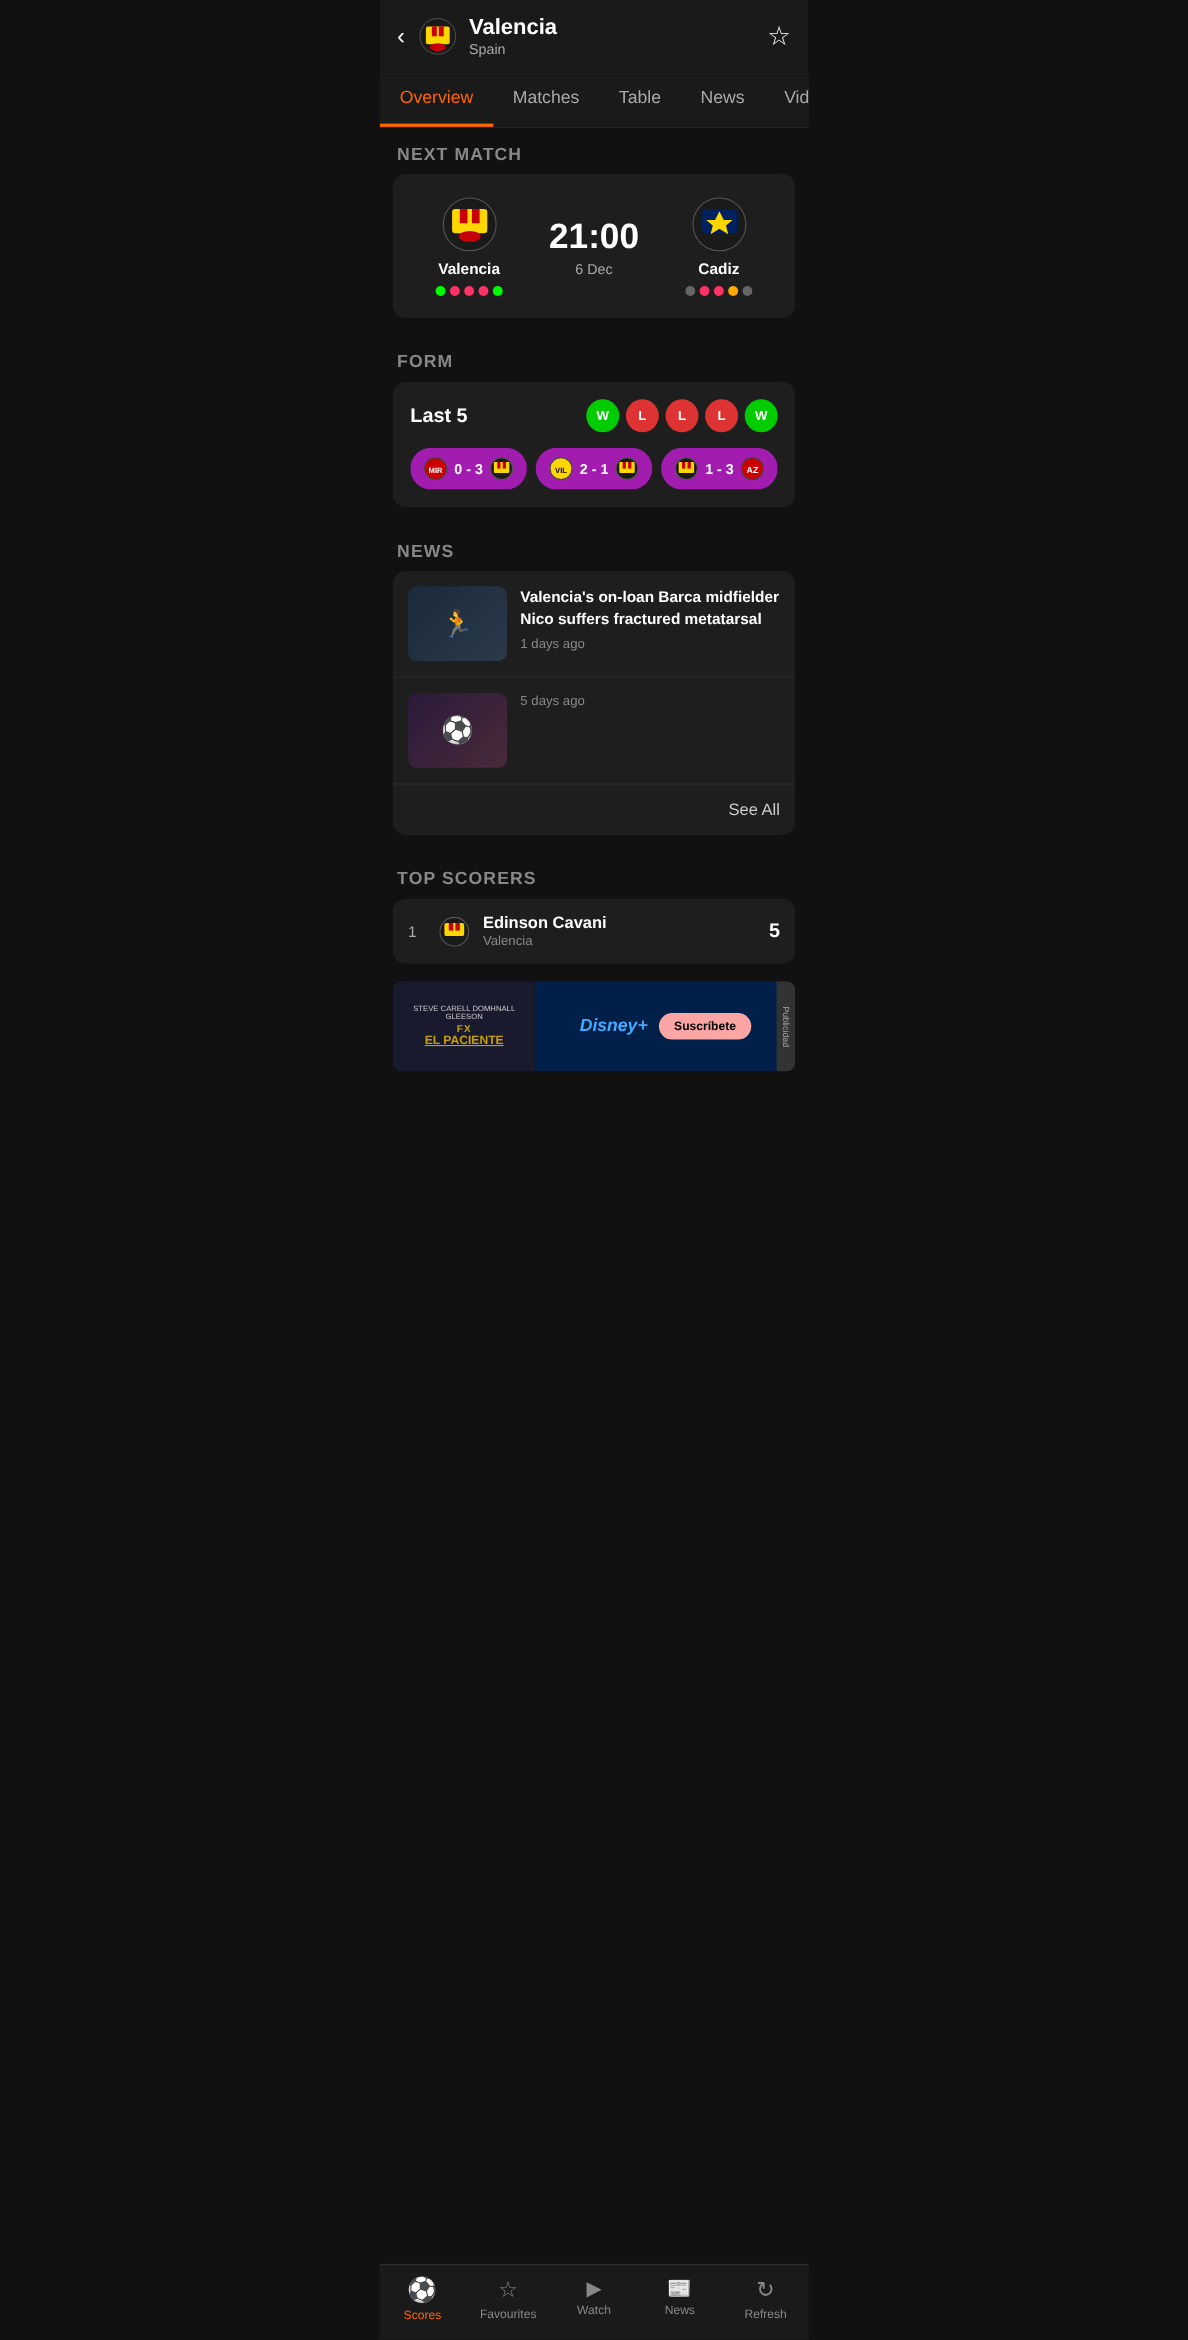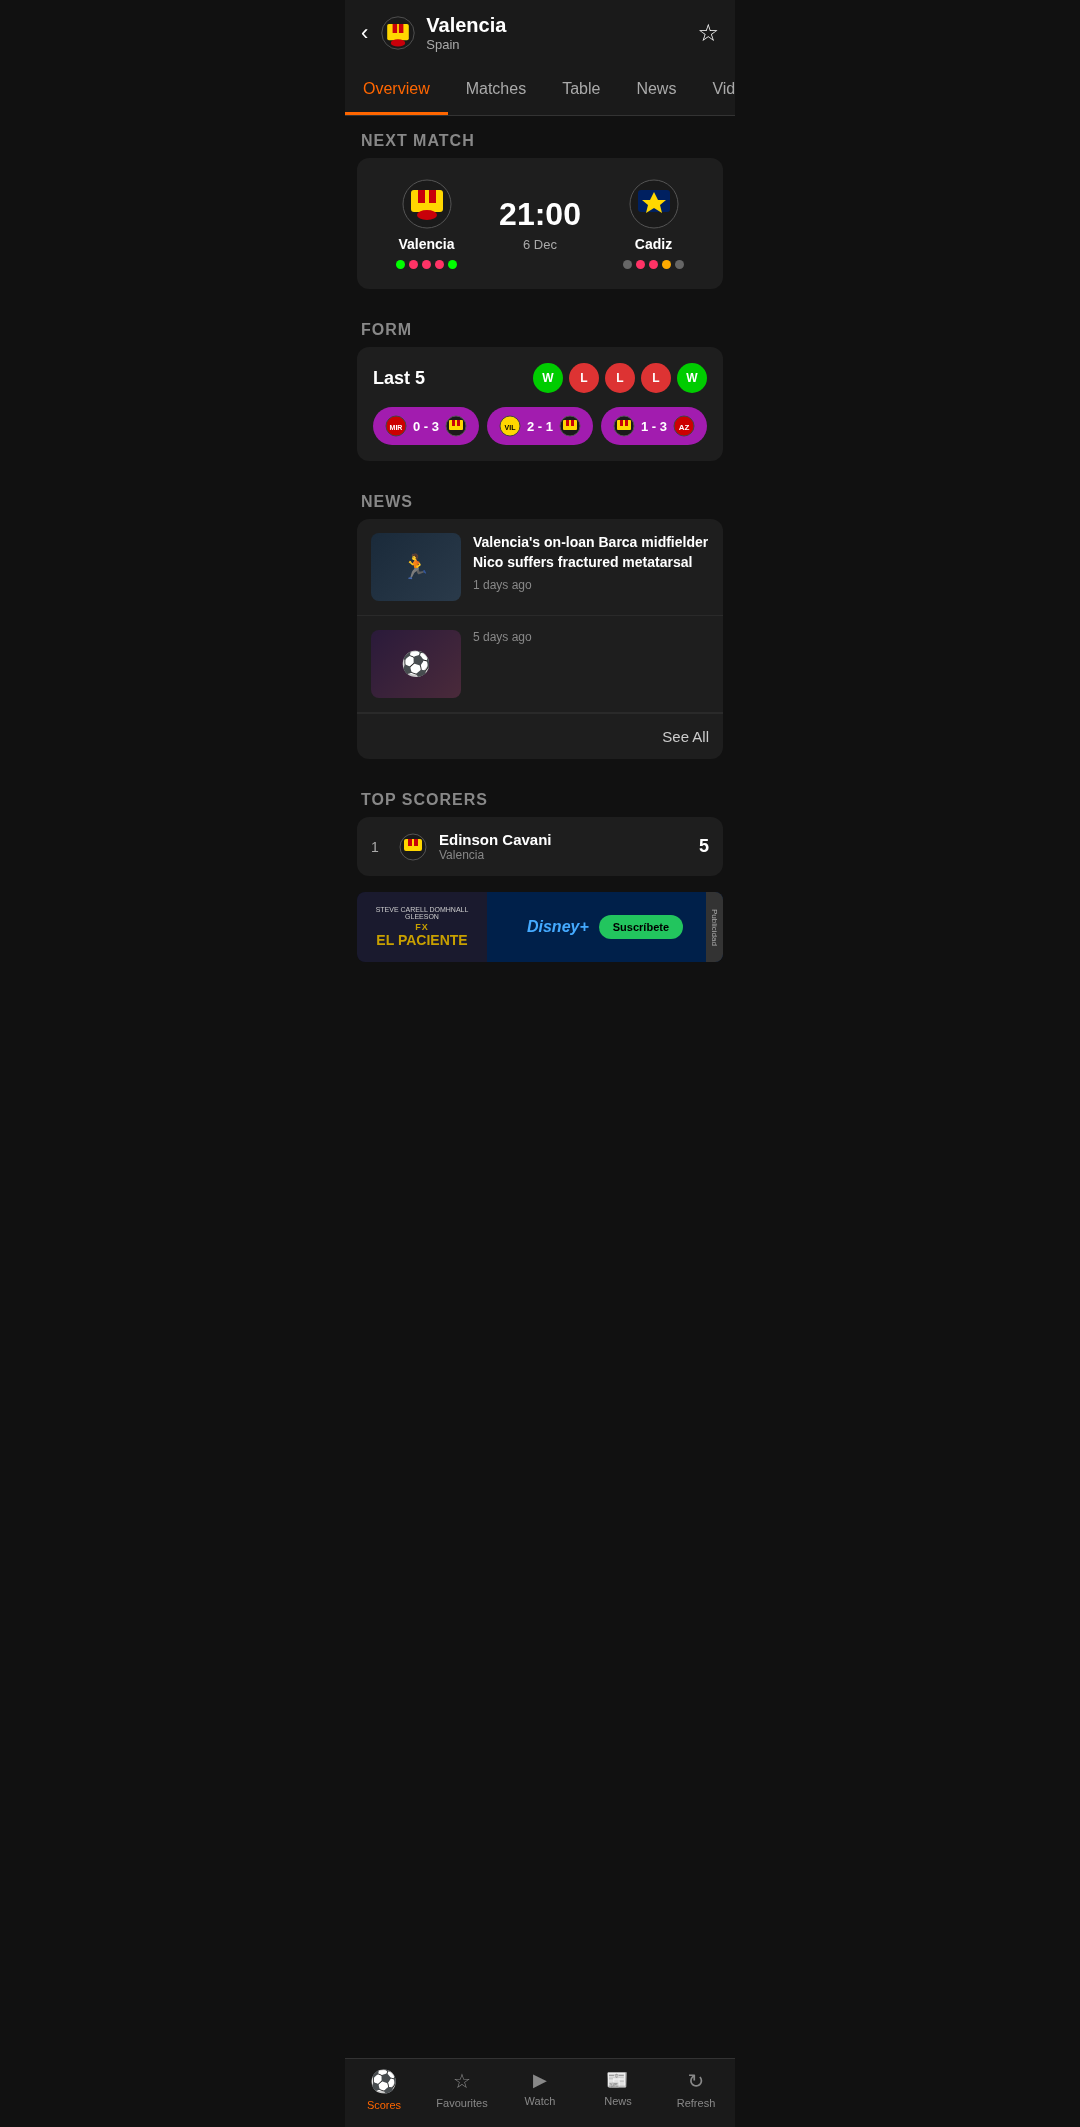--- a/index.html
+++ b/index.html
@@ -264,21 +264,21 @@
     .scorer-goals {
       font-size: 18px;
       font-weight: 700;
     }
 
     
     .ad-banner {
       background: #0d0d1a;
       margin: 0 12px 12px;
       border-radius: 8px;
-      height: 70px;
+      height: 82px;
       display: flex;
       align-items: center;
       overflow: hidden;
       position: relative;
     }
     .ad-left {
       background: #1a1a2e;
       width: 130px;
       height: 100%;
       display: flex;
@@ -286,42 +286,43 @@
       align-items: center;
       justify-content: center;
       padding: 4px;
     }
     .ad-left-title {
       font-size: 8px;
       color: #aaa;
       text-align: center;
     }
     .ad-left-main {
-      font-size: 14px;
+      font-size: 11px;
       font-weight: 700;
       color: #c8a000;
       text-align: center;
+      text-decoration: underline;
     }
     .ad-right {
       flex: 1;
       background: #00204a;
       height: 100%;
       display: flex;
       align-items: center;
       justify-content: center;
       gap: 10px;
     }
     .disney-logo {
       font-size: 16px;
       font-weight: 700;
       color: #4af;
       font-style: italic;
     }
     .subscribe-btn {
-      background: #22c55e;
+      background: #fca5a5;
       color: #000;
       border-radius: 20px;
       padding: 6px 14px;
       font-size: 11px;
       font-weight: 700;
     }
     .ad-label {
       position: absolute;
       right: 0;
       top: 0;

